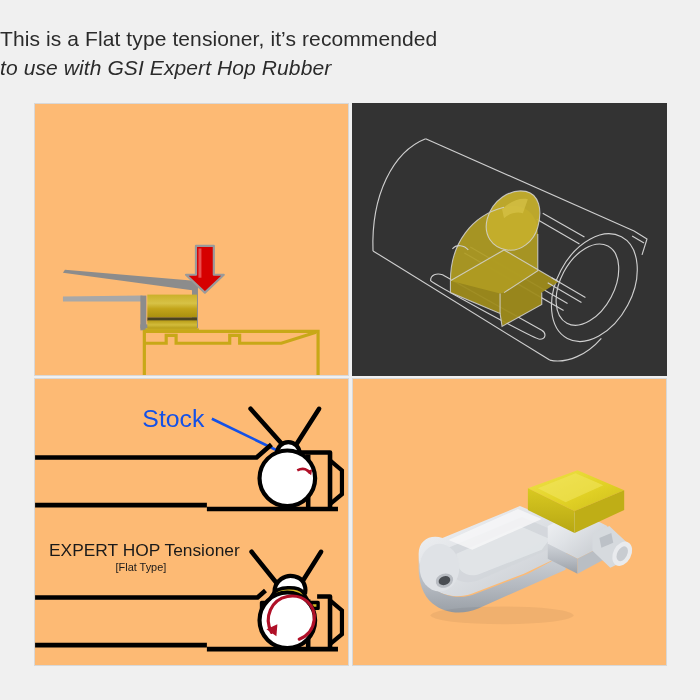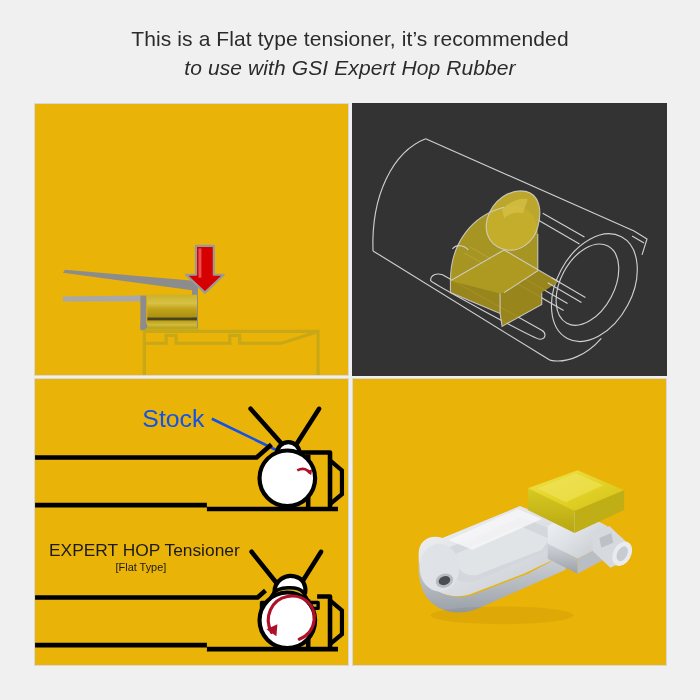--- a/index.html
+++ b/index.html
@@ -19,21 +19,20 @@
     height: 700px;
     box-sizing: border-box;
   }
 
   
   .headline {
     position: absolute;
     left: 0;
     top: 24px;
     width: 700px;
-    text-align: center;
     color: #2b2b2b;
     font-size: 21px;
     line-height: 29px;
     font-weight: 400;
     letter-spacing: 0.1px;
   }
   .headline .l2 { display: block; font-style: italic; }
 
   
   .grid {
@@ -42,21 +41,21 @@
     top: 103px;
     width: 633px;
     height: 563px;
   }
   .panel {
     position: absolute;
     box-sizing: border-box;
     border: 1px solid #d8d8d8;
     overflow: hidden;
   }
-  .panel-white { background: #eab308; }
+  .panel-white { background: #fdba74; }
   .panel-dark  { background: #333333; border-color: #333333; }
 
   .p-tl { left: 0;     top: 0;   width: 315px; height: 273px; }
   .p-tr { left: 318px; top: 0;   width: 315px; height: 273px; }
   .p-bl { left: 0;     top: 275px; width: 315px; height: 288px; }
   .p-br { left: 318px; top: 275px; width: 315px; height: 288px; }
 
   .fig { display: block; width: 100%; height: 100%; }
 
   

